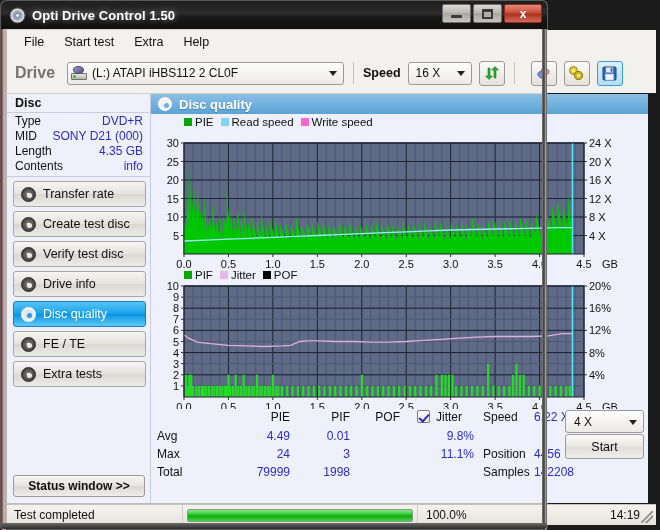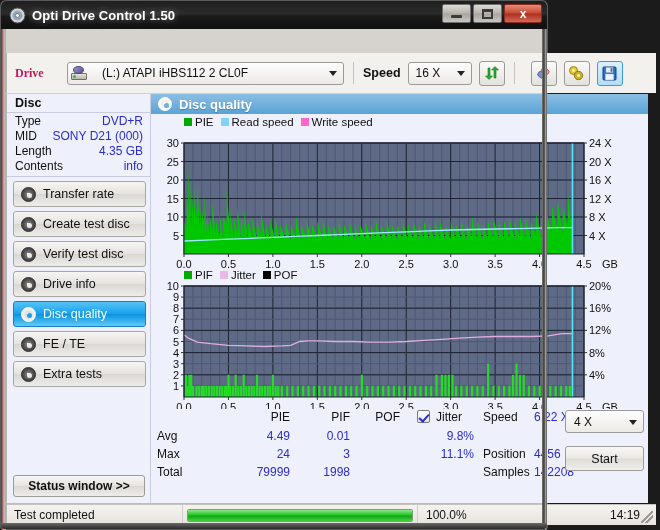--- a/index.html
+++ b/index.html
@@ -54,29 +54,29 @@
     border-left:1px solid #b9b6b0;
   }
   .menu-item { padding:3px 9px; font-size:12.5px; color:#101010; }
 
   
   #toolbar {
     position:absolute; left:5px; top:52px; width:650px; height:40px;
     background:#f3f1ed; display:flex; align-items:center; padding:0 8px;
     border-left:1px solid #b9b6b0;
   }
-  #lbl-drive { font-weight:bold; font-size:12px; color:#be185d; width:52px;font-family:Liberation Serif, serif; }
+  #lbl-drive { font-weight:bold; font-size:16px; color:#737373; width:52px; }
   .combo {
     height:23px; border:1px solid #9a9a9a; border-radius:3px;
     background:linear-gradient(to bottom,#fdfdfd,#eceae6);
     display:flex; align-items:center; padding:0 3px;
     font-size:12px; color:#101010; position:relative;
   }
   #drive-combo { width:277px; }
-  #drive-combo .ctext { margin-left:15px; }
+  #drive-combo .ctext { margin-left:5px; }
   .combo .arrow {
     position:absolute; right:6px; top:50%; margin-top:-2px;
     width:0;height:0;border-left:4px solid transparent;border-right:4px solid transparent;
     border-top:5px solid #222;
   }
   .sep { width:1px; height:22px; background:#c6c3bd; margin:0 9px; }
   #lbl-speed { font-weight:bold; font-size:12.5px; color:#101010; margin-right:7px;}
   #speed-combo { width:64px; }
   #speed-combo .ctext { margin-left:4px; }
   .tbtn {
@@ -165,21 +165,21 @@
   #stats { position:absolute; left:0; top:312px; width:498px; height:97px; }
   .st { position:absolute; font-size:12px; color:#101010; white-space:nowrap;}
   .stv { position:absolute; font-size:12px; color:#2b2bd0; white-space:nowrap; text-align:right;}
   .chk { position:absolute; width:13px;height:13px;border:1px solid #7a7a7a;border-radius:2px;
     background:linear-gradient(to bottom,#fdfdfd,#e9e7e3); }
   .chk::after{content:"";position:absolute;left:3px;top:1px;width:4px;height:8px;
     border:solid #2b2bd0;border-width:0 2px 2px 0;transform:rotate(42deg);}
   #rate-combo{ position:absolute; left:414px; top:4px; width:79px; }
   #rate-combo .ctext{ margin-left:5px; }
   #start-btn {
-    position:absolute; left:414px; top:40px; width:79px; height:25px;
+    position:absolute; left:414px; top:28px; width:79px; height:25px;
     border:1px solid #9d9b96; border-radius:3px;
     background:linear-gradient(to bottom,#f9f8f7 0%,#eae8e4 48%,#dfdcd7 52%,#f0efed 100%);
     display:flex;align-items:center;justify-content:center;
     font-size:12.5px; color:#101010;
   }
 
   
   #statusbar {
     position:absolute; left:5px; top:503px; width:650px; height:21px;
     background:linear-gradient(to bottom,#f5f3ef,#e6e3de);
@@ -222,20 +222,26 @@
       <div class="wbtn">
           <div class="min"></div>
         </div>
       <div class="wbtn">
           <div class="max"></div>
         </div>
       <div class="wbtn close">x</div>
     </div>
   </div>
 
+  <div id="menubar">
+    <div class="menu-item">File</div>
+    <div class="menu-item">Start test</div>
+    <div class="menu-item">Extra</div>
+    <div class="menu-item">Help</div>
+  </div>
 
   <div id="toolbar">
     <div id="lbl-drive">Drive</div>
     <div class="combo" id="drive-combo">
       <span class="drive-ico">
         <span class="body"></span>
           <span class="disc"></span>
           <span class="led"></span>
       </span>
       <span class="ctext">(L:)  ATAPI iHBS112  2 CL0F</span>

